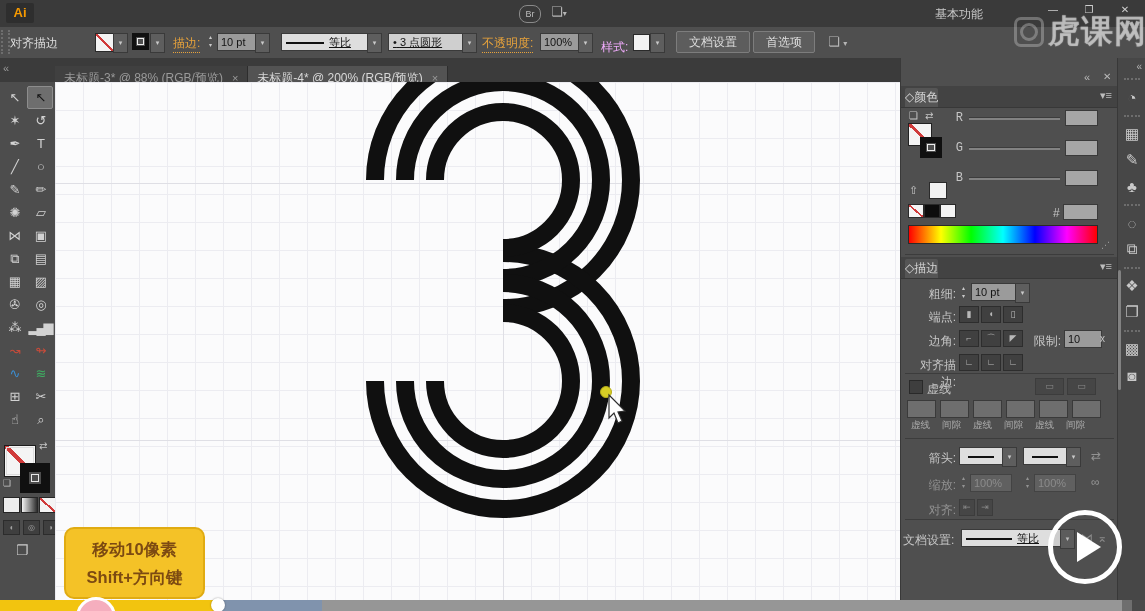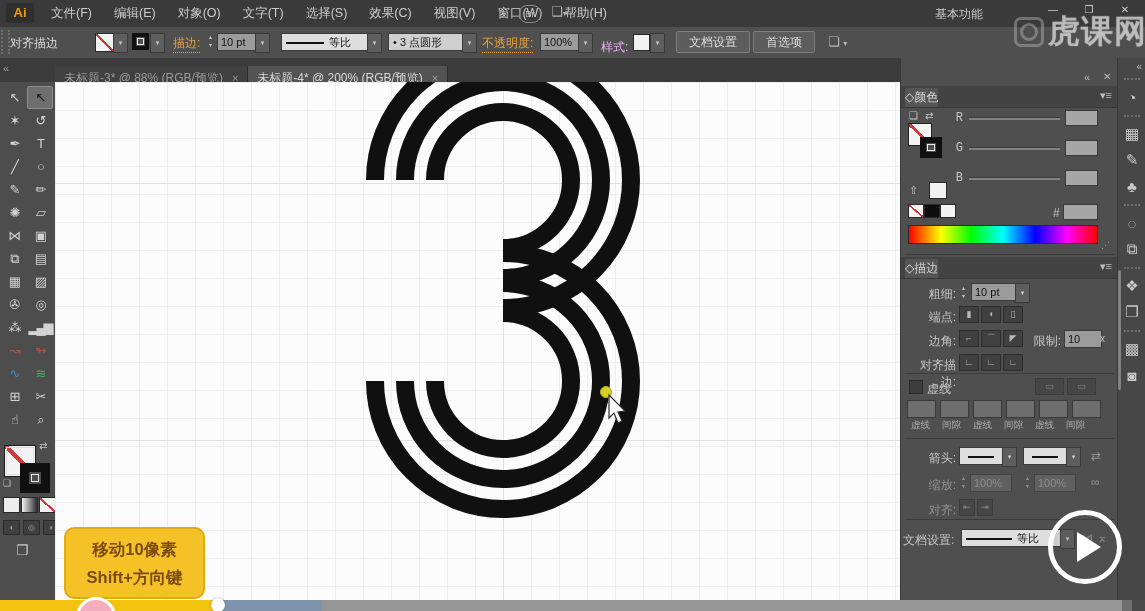--- a/index.html
+++ b/index.html
@@ -20,21 +20,21 @@
   #workspace{left:935px;top:6px;font-size:12px;color:#c9c9c9;}
   .winbtn{top:2px;width:26px;height:15px;text-align:center;line-height:15px;font-size:10px;color:#cfcfcf;}
   
   #optionsbar{left:0;top:27px;width:1145px;height:31px;background:#4f4f4f;border-bottom:1px solid #333333;}
   .grip{left:1px;top:3px;width:5px;height:24px;border-left:2px dotted #6e6e6e;border-right:2px dotted #6e6e6e;}
   .olabel{color:#e8a33b;border-bottom:1px dotted #e8a33b;font-size:12px;}
   .numfield{background:#9b9b9b;color:#141414;border:1px solid #3a3a3a;font-size:11px;
             padding:0 3px;height:16px;line-height:16px;}
   .ddbtn{width:13px;height:18px;background:#5e5e5e;border:1px solid #3a3a3a;color:#c9c9c9;
          font-size:7px;text-align:center;line-height:18px;}
-  .wfield{background:#dedede;border:1px solid #3a3a3a;color:#141414;height:16px;line-height:16px;font-size:11px;}
+  .wfield{background:#dedede;border:1px solid #3a3a3a;color:#141414;height:16px;line-height:16px;font-size:11px;text-decoration:underline;}
   .spin{width:9px;height:18px;display:flex;flex-direction:column;justify-content:center;color:#c9c9c9;font-size:6px;line-height:8px;text-align:center;}
   .obtn{background:#5d5d5d;border:1px solid #7d7d7d;border-radius:2px;color:#dddddd;font-size:12px;
         height:20px;line-height:20px;padding:0 12px;}
   .strokeline{display:inline-block;width:38px;height:2px;background:#111;vertical-align:middle;margin-right:5px;}
   
   #tabbar{left:0;top:58px;width:900px;height:24px;background:#3b3b3b;border-bottom:1px solid #2d2d2d;}
   #tabs{left:55px;top:8px;height:24px;display:flex;text-decoration:underline;}
   .tab{height:24px;padding:0 9px;display:flex;align-items:center;gap:9px;background:#404040;
        color:#9a9a9a;font-size:12px;border-right:1px solid #2d2d2d;}
   .tab.active{background:#535353;color:#d8d8d8;}
@@ -103,32 +103,20 @@
   #mascot{left:76px;top:597px;width:34px;height:34px;background:#f5aebe;border:3px solid #ffffff;
           border-radius:50%;z-index:55;}
 </style>
 </head>
 <body>
 
 <div id="stage">
 
   <div id="titlebar" class="abs">
     <div id="ai-logo" class="abs">Ai</div>
-    <nav id="menus" class="abs">
-
-    <span class="menu-item">文件(F)</span>
-        <span class="menu-item">编辑(E)</span>
-        <span class="menu-item">对象(O)</span>
-        <span class="menu-item">文字(T)</span>
-        <span class="menu-item">选择(S)</span>
-        <span class="menu-item">效果(C)</span>
-        <span class="menu-item">视图(V)</span>
-        <span class="menu-item">窗口(W)</span>
-        <span class="menu-item">帮助(H)</span>
-      </nav>
     <div id="br-icon" class="abs">Br</div>
     <div id="layout-icon" class="abs tb-ico">
       <span>❏</span><span style="font-size:8px">▾</span>
     </div>
     <div id="workspace" class="abs">基本功能</div>
     <div class="abs winbtn" style="left:1040px">—</div>
     <div class="abs winbtn" style="left:1076px">❐</div>
     <div class="abs winbtn" style="left:1112px">✕</div>
   </div>
 

